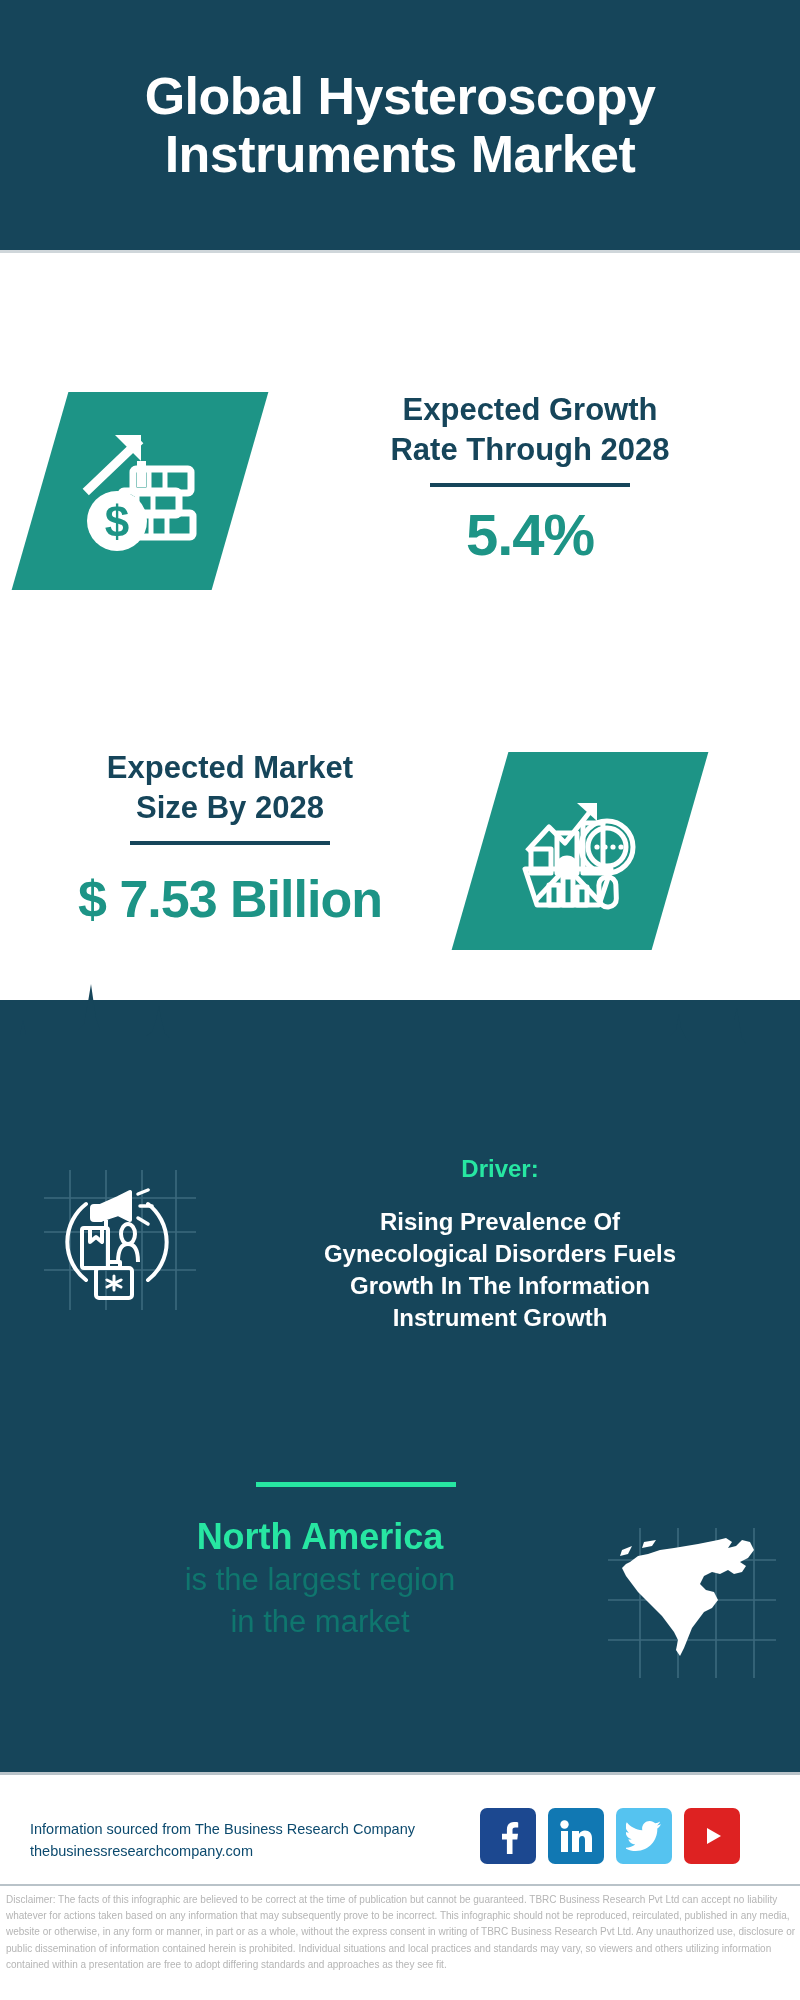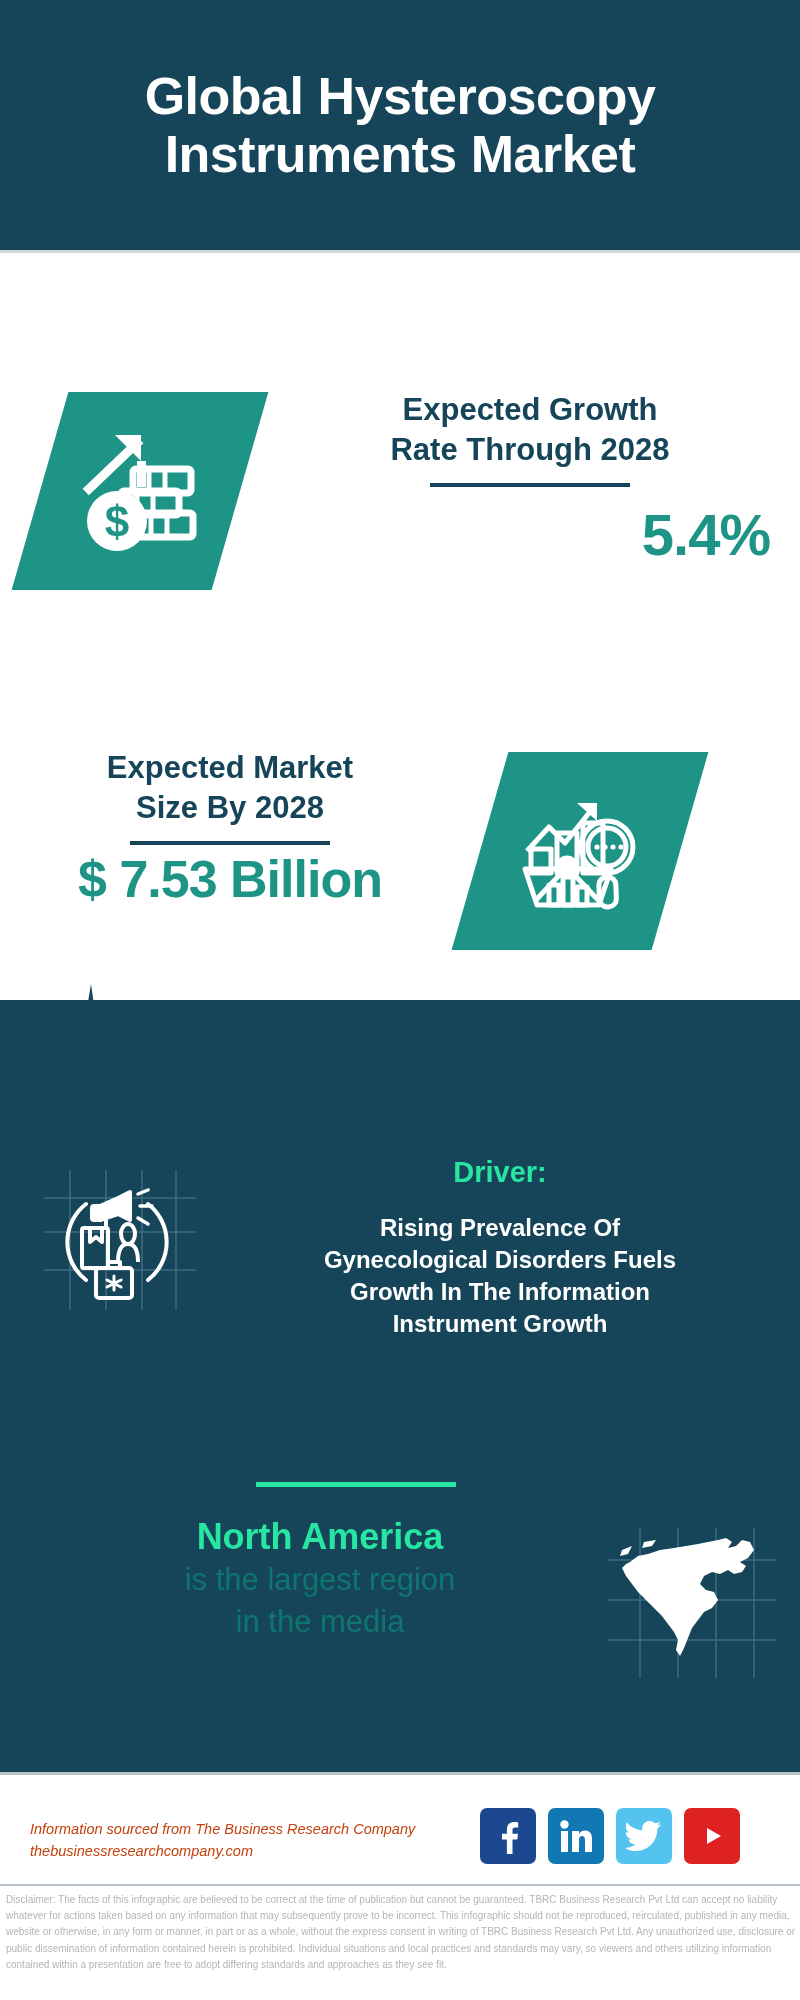--- a/index.html
+++ b/index.html
@@ -53,47 +53,47 @@
   .stat1-text{
     position:absolute;left:290px;top:390px;width:480px;text-align:center;
   }
   .stat-label{
     color:#16455a;font-size:31px;font-weight:bold;line-height:1.28;
   }
   .stat-rule{
     width:200px;height:4px;background:#16455a;margin:14px auto 0 auto;
   }
   .stat-value{
-    color:#1d9486;font-size:58px;font-weight:bold;margin-top:14px;letter-spacing:-1px;text-align:right;
+    color:#1d9486;font-size:58px;font-weight:bold;margin-top:14px;letter-spacing:-1px;
   }
 
   
   .stat2-icon{left:480px;top:752px;width:200px;height:198px;}
   .stat2-text{
     position:absolute;left:20px;top:748px;width:420px;text-align:center;
   }
   .stat2-rule{width:200px;height:4px;background:#16455a;margin:14px auto 0 auto;}
-  .stat2-value{color:#1d9486;font-size:52px;font-weight:bold;margin-top:4px;letter-spacing:-1px;}
+  .stat2-value{color:#1d9486;font-size:52px;font-weight:bold;margin-top:24px;letter-spacing:-1px;}
 
   
   .dark-zone{
     position:absolute;left:0;top:1000px;width:800px;height:772px;background:#16455a;
   }
   .skyline{
     position:absolute;left:0;top:960px;width:800px;height:160px;
   }
 
   
   .driver-icon-wrap{
     position:absolute;left:40px;top:1170px;width:160px;height:140px;
   }
   .driver-text{
     position:absolute;left:230px;top:1155px;width:540px;text-align:center;
   }
-  .driver-title{color:#27e6a2;font-size:29px;font-weight:bold;line-height:1.2;}
+  .driver-title{color:#27e6a2;font-size:24px;font-weight:bold;line-height:1.2;}
   .driver-body{color:#ffffff;font-size:24px;font-weight:bold;line-height:1.34;margin-top:22px;}
 
   .mid-rule{
     position:absolute;left:256px;top:1482px;width:200px;height:5px;background:#27e6a2;
   }
 
   
   .region-text{
     position:absolute;left:20px;top:1515px;width:600px;text-align:center;
   }
@@ -103,21 +103,21 @@
     position:absolute;left:608px;top:1528px;width:168px;height:150px;
   }
 
   
   .footer{
     position:absolute;left:0;top:1772px;width:800px;height:112px;background:#ffffff;
   }
   .footer-top-rule{position:absolute;left:0;top:1772px;width:800px;height:3px;background:#b9c3c9;}
   .footer-src{
     position:absolute;left:30px;top:1818px;width:460px;
-    color:#c2410c;font-size:14.5px;line-height:1.55;font-style:italic;
+    color:#0c4a6e;font-size:14.5px;line-height:1.55;
   }
   .socials{
     position:absolute;left:480px;top:1808px;width:300px;height:60px;display:flex;gap:12px;
   }
   .soc{
     width:56px;height:56px;border-radius:7px;
     display:flex;align-items:center;justify-content:center;
     color:#fff;
   }
   .soc.fb{background:#1c4890;}
@@ -279,21 +279,21 @@
       <div>Growth In The Information</div>
       <div>Instrument Growth</div>
     </div>
   </div>
 
   <div class="mid-rule"></div>
 
   <div class="region-text">
     <div class="region-name">North America</div>
     <div class="region-sub">is the largest region</div>
-    <div class="region-sub">in the media</div>
+    <div class="region-sub">in the market</div>
   </div>
 
   <div class="region-map-wrap">
     <svg width="168" height="150" viewBox="0 0 168 150">
       <g stroke="#3c6a7e" stroke-width="1.6">
         <line x1="0" y1="32" x2="168" y2="32"></line>
         <line x1="0" y1="72" x2="168" y2="72"></line>
         <line x1="0" y1="112" x2="168" y2="112"></line>
         <line x1="32" y1="0" x2="32" y2="150"></line>
         <line x1="70" y1="0" x2="70" y2="150"></line>

